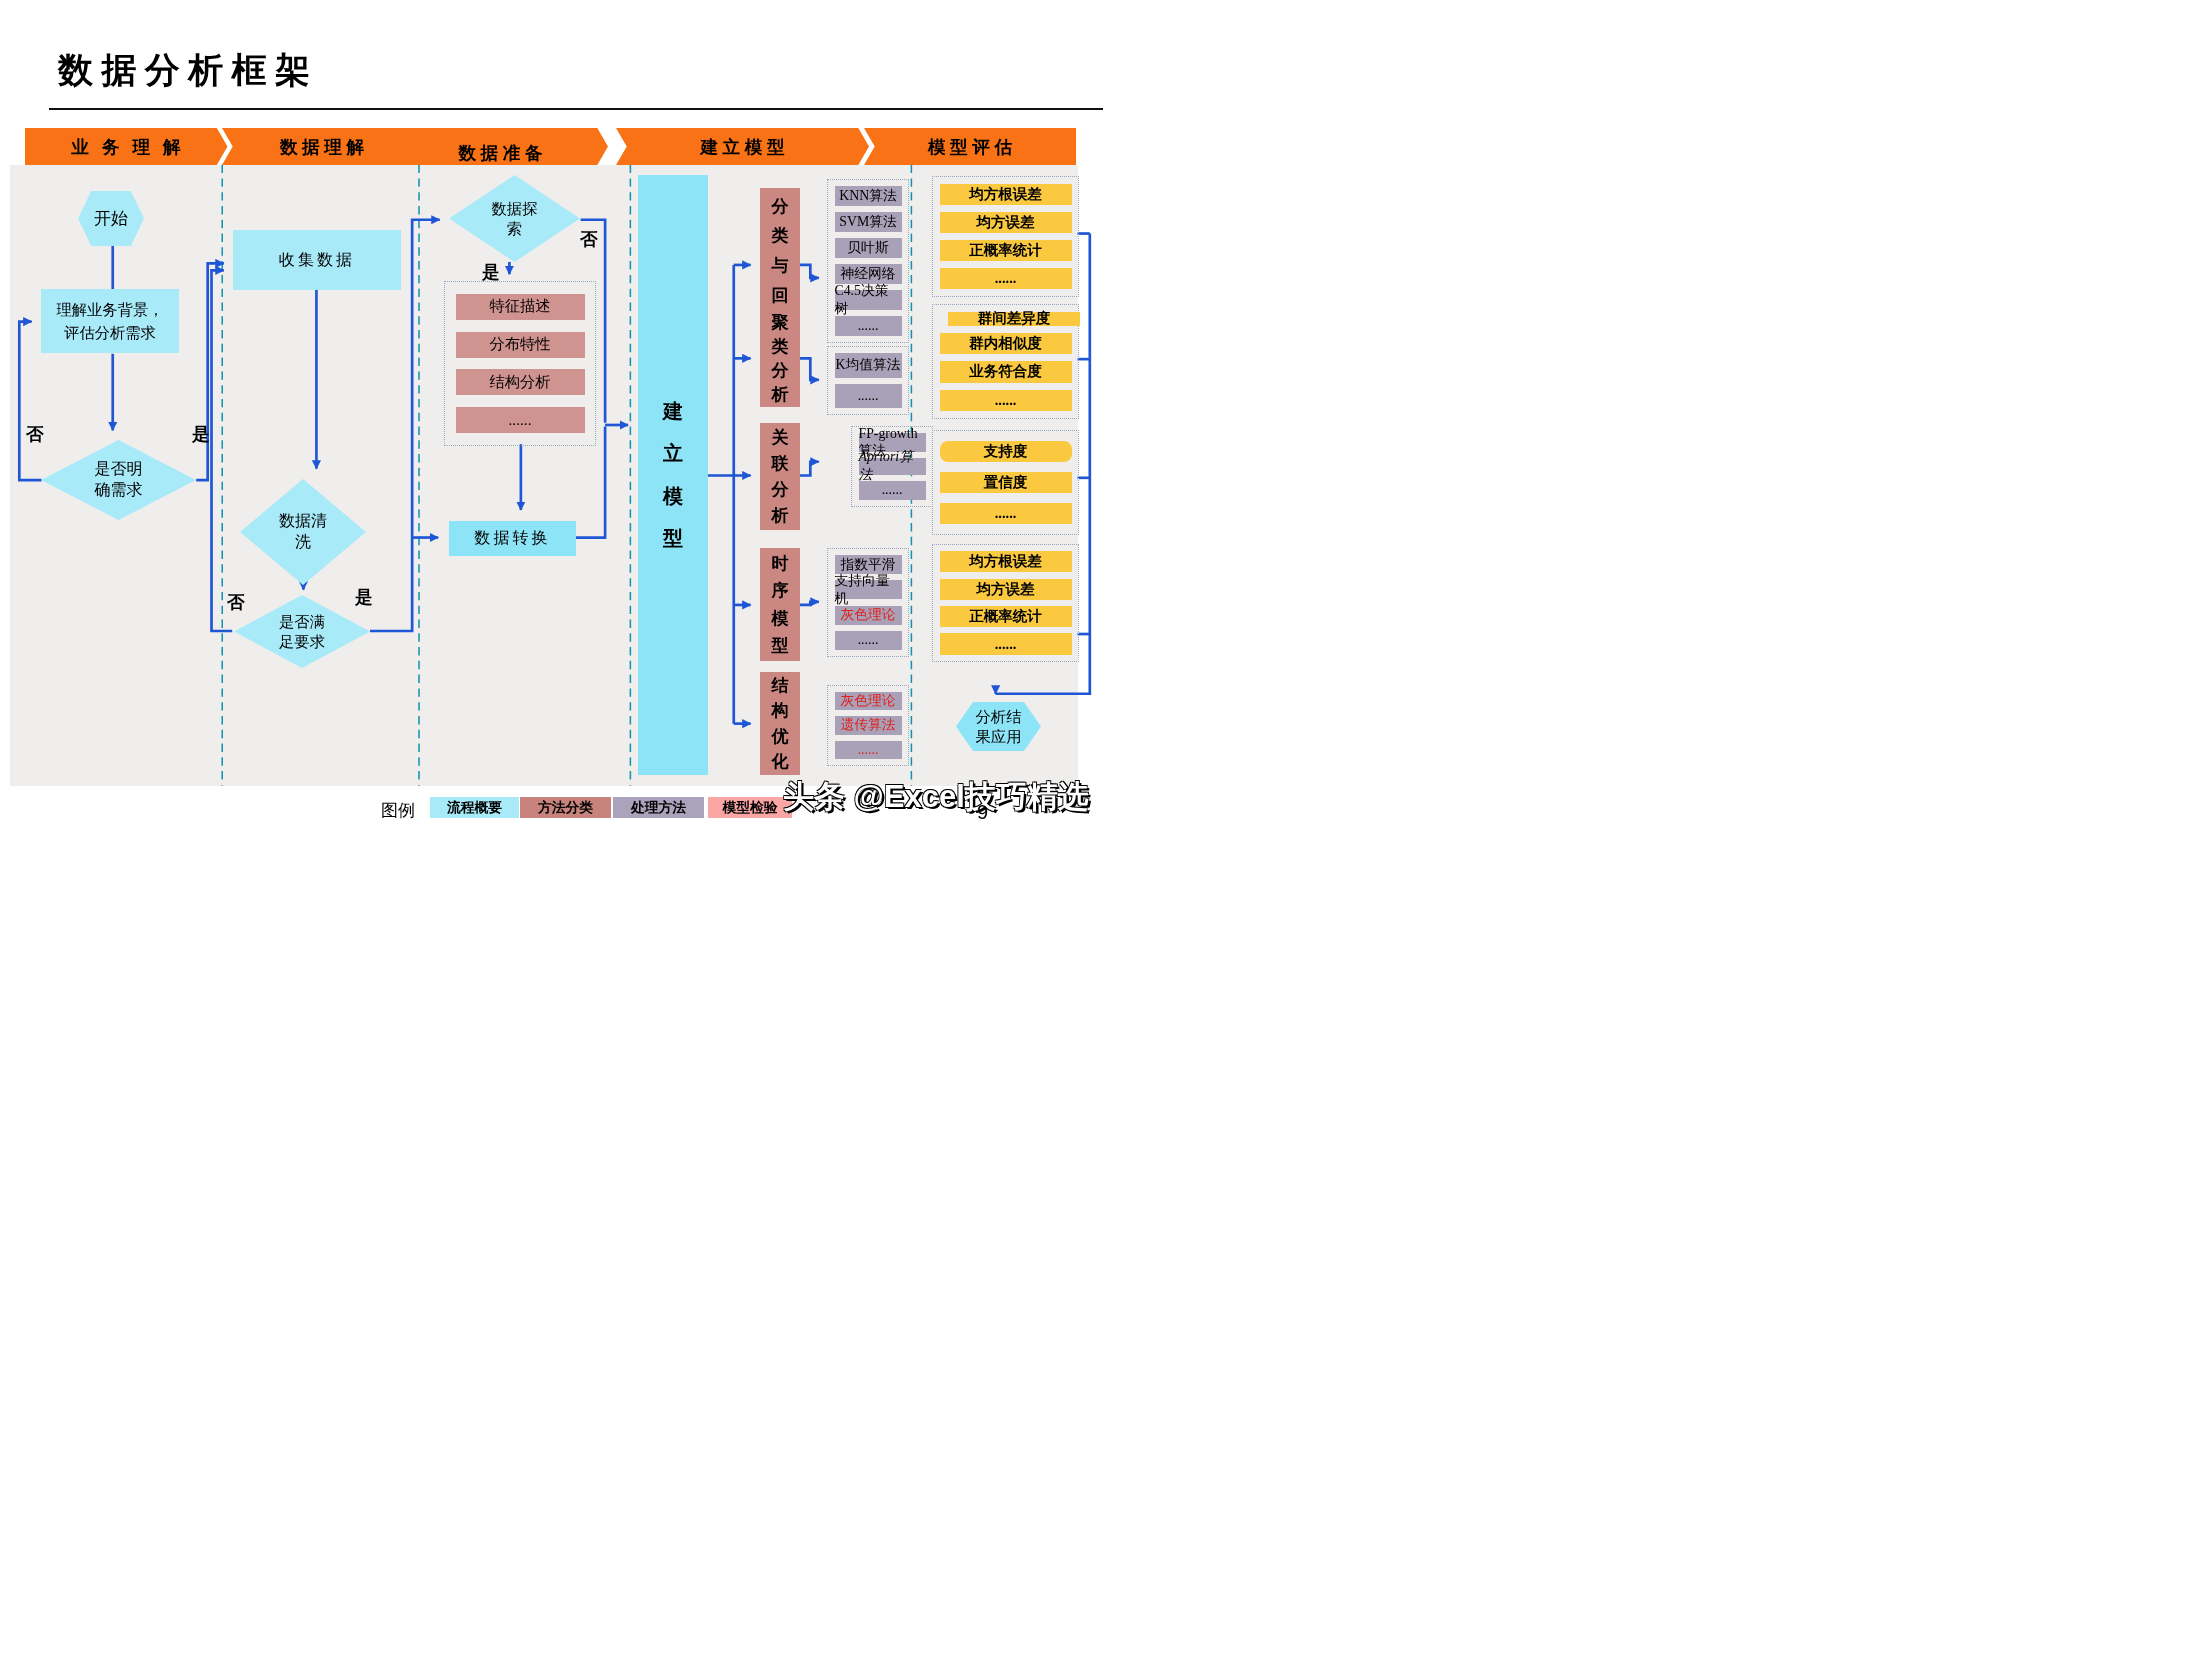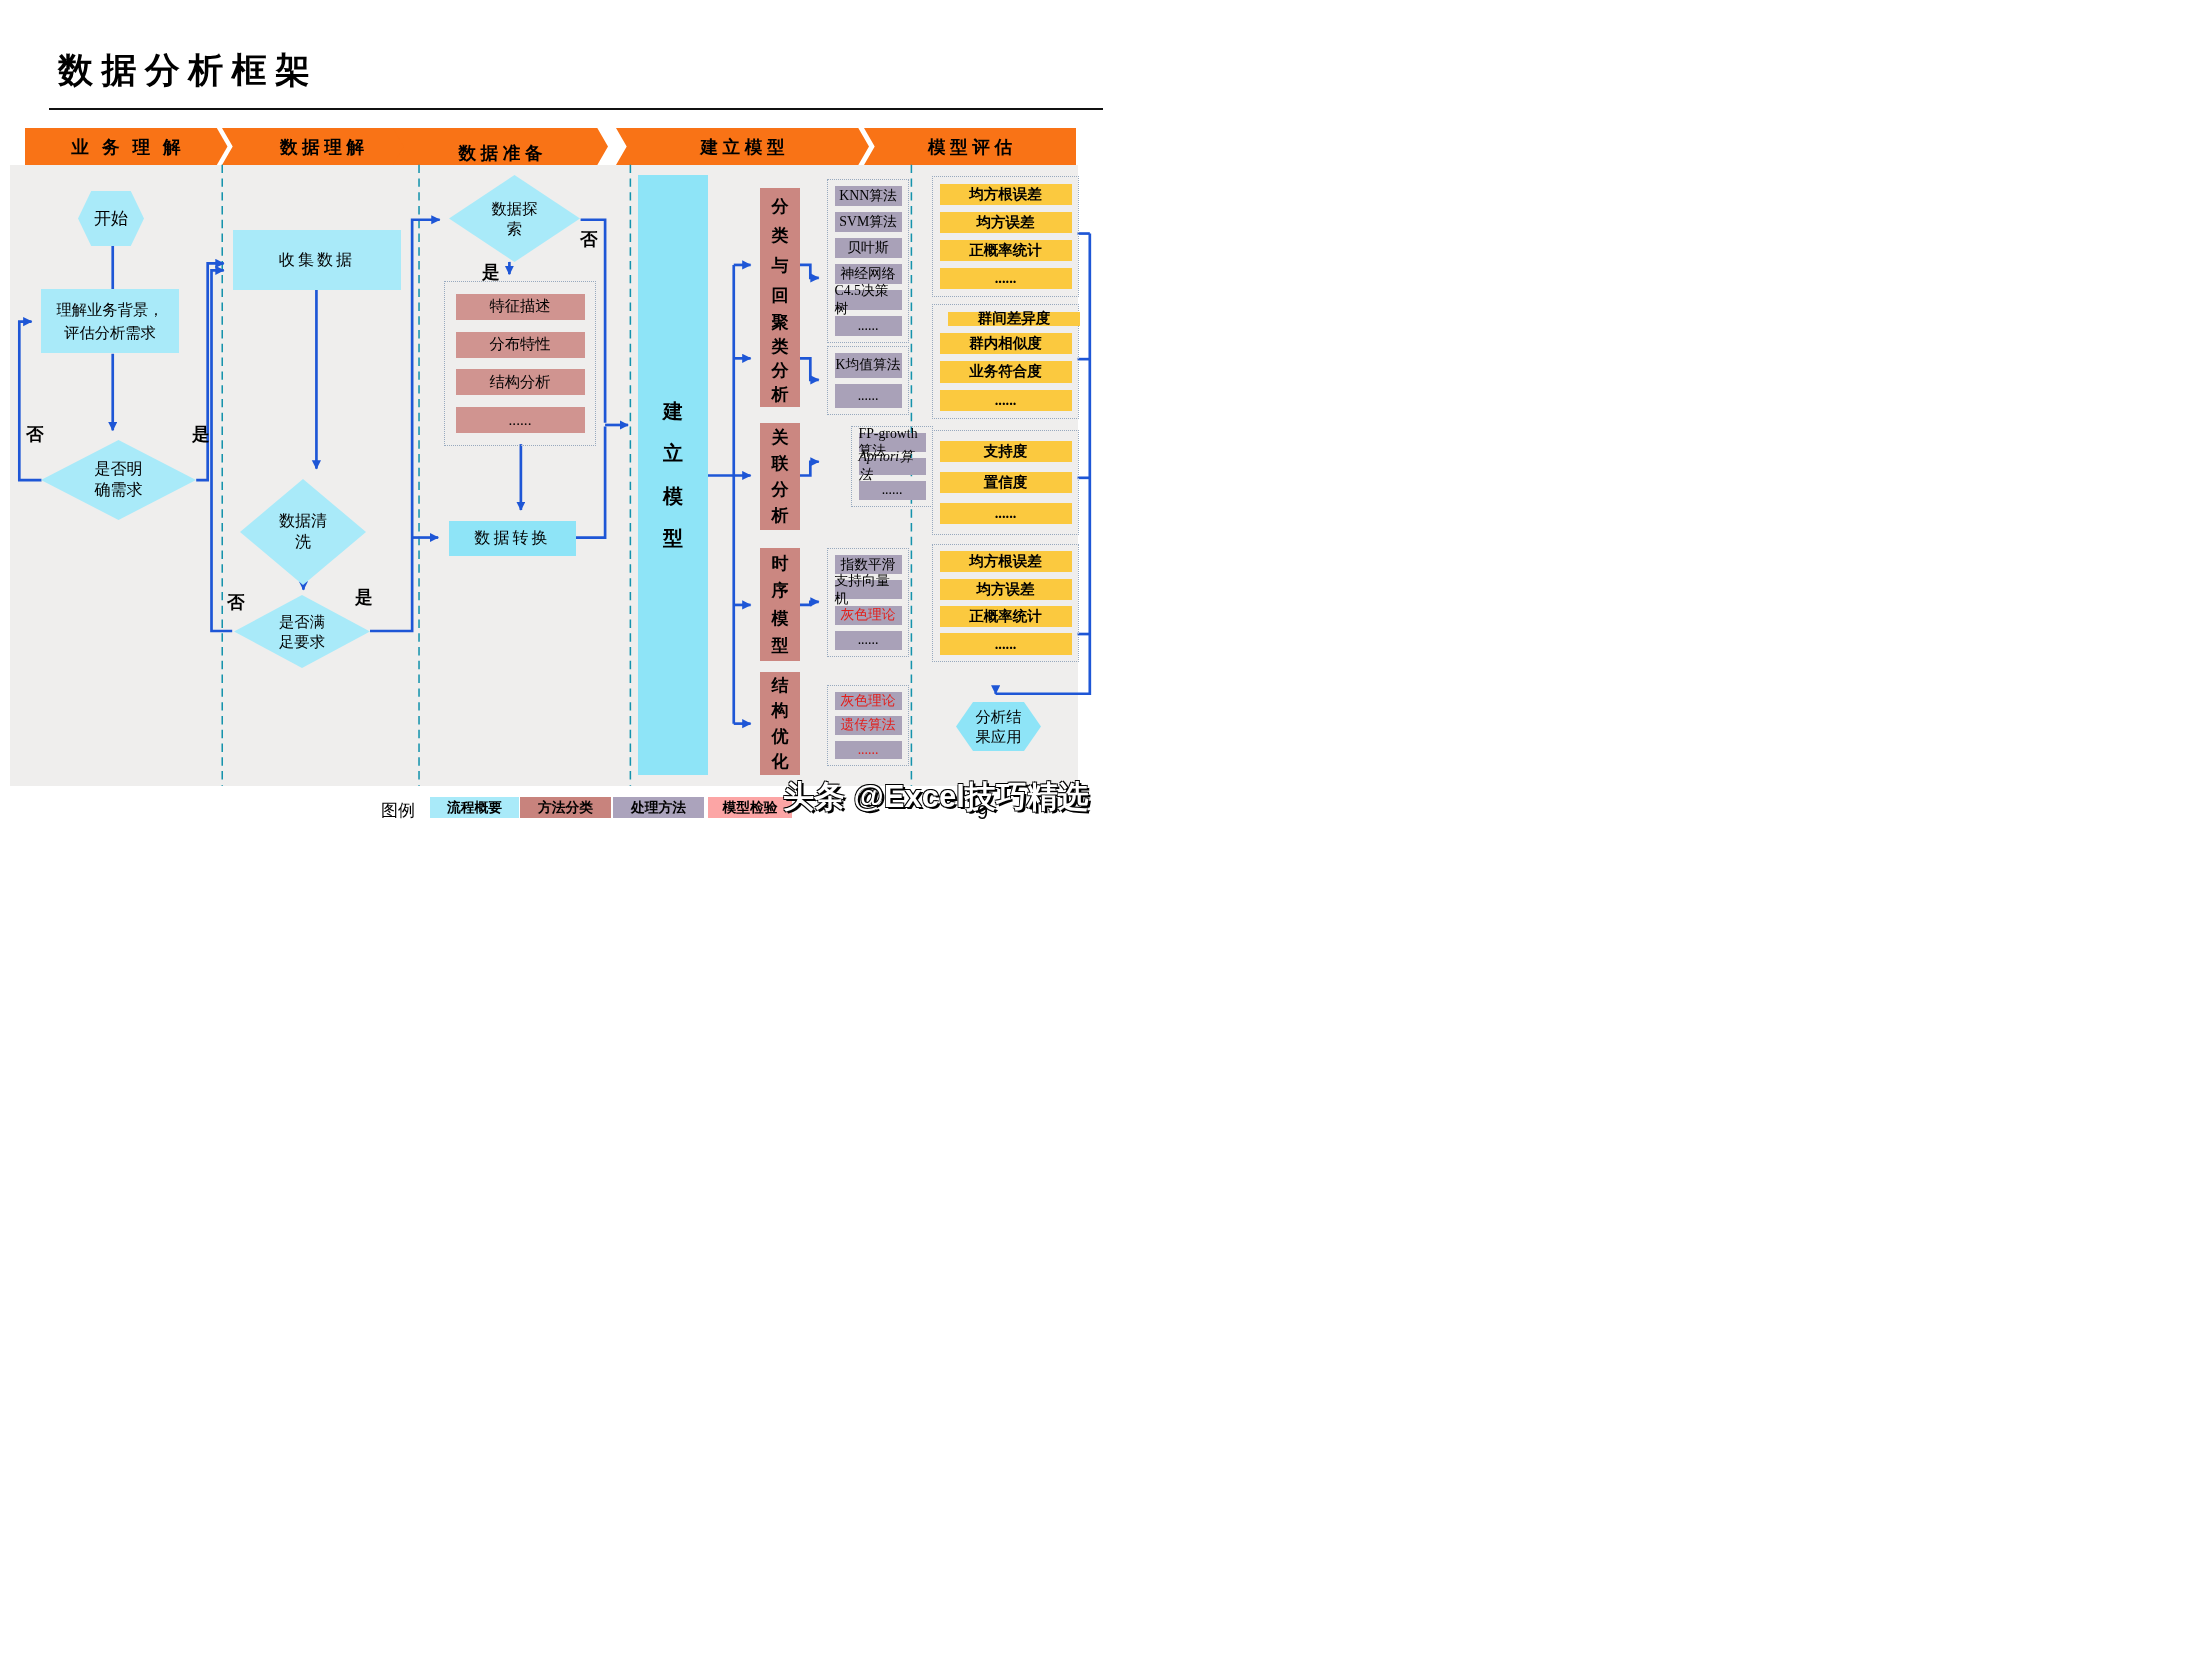--- a/index.html
+++ b/index.html
@@ -228,21 +228,21 @@
       <div class="eitem" style="height: 21.4px;">正概率统计</div>
       <div class="eitem" style="height: 21.4px;">......</div>
     </div>
     <div class="dotbox" style="left: 932px; top: 304px; width: 145px; height: 113px;">
       <div class="eitem" style="height: 14px; margin-left: 17px;">群间差异度</div>
       <div class="eitem" style="height: 21.4px;">群内相似度</div>
       <div class="eitem" style="height: 21.4px;">业务符合度</div>
       <div class="eitem" style="height: 21.4px;">......</div>
     </div>
     <div class="dotbox" style="left: 932px; top: 430px; width: 145px; height: 103px;">
-      <div class="eitem" style="height: 21.4px;">支持度</div>
+      <div class="eitem" style="height: 21.4px; border-radius: 8px;">支持度</div>
       <div class="eitem" style="height: 21.4px;">置信度</div>
       <div class="eitem" style="height: 21.4px;">......</div>
     </div>
     <div class="dotbox" style="left: 932px; top: 544px; width: 145px; height: 116px;">
       <div class="eitem" style="height: 21.4px;">均方根误差</div>
       <div class="eitem" style="height: 21.4px;">均方误差</div>
       <div class="eitem" style="height: 21.4px;">正概率统计</div>
       <div class="eitem" style="height: 21.4px;">......</div>
     </div>
   </div>

